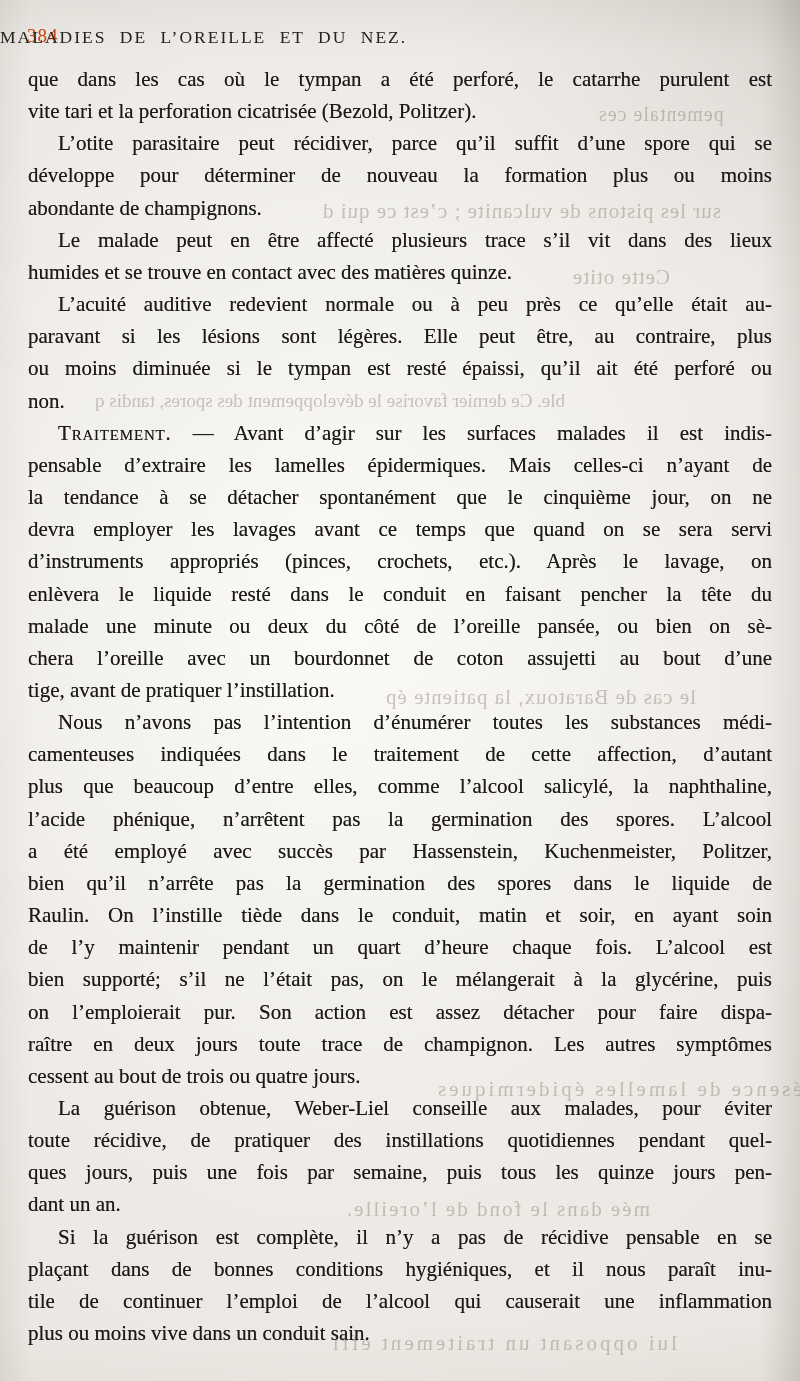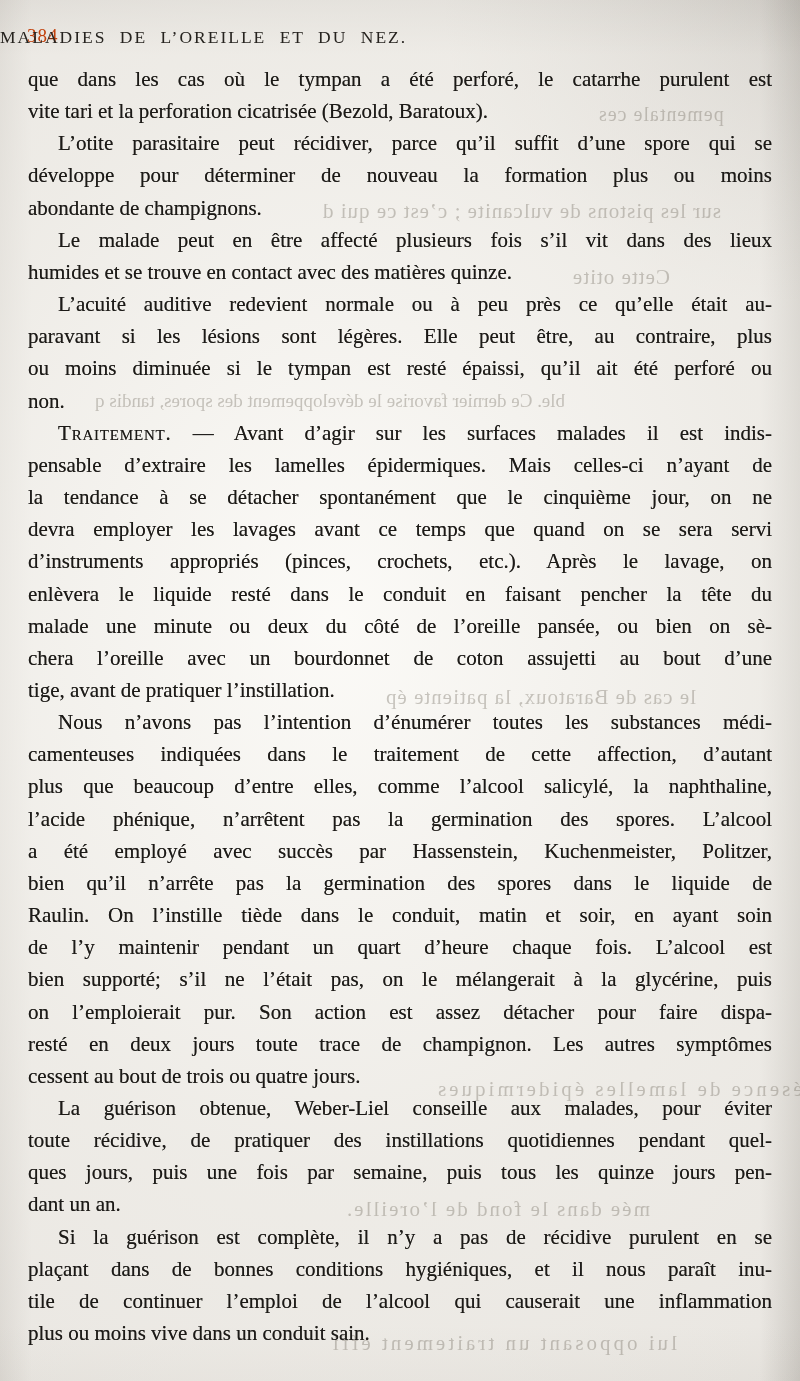--- a/index.html
+++ b/index.html
@@ -59,29 +59,29 @@
     <div class="ghost" style="left: 330px; top: 1332px; font-size: 21px; letter-spacing: 3px;">lui opposant un traitement effi</div>
   </div>
 
 <div class="page-number">384</div>
 
 <div class="running-title">MALADIES DE L’OREILLE ET DU NEZ.</div>
 
 <div class="text-block">
     <div class="para">
       <div class="line">que dans les cas où le tympan a été perforé, le catarrhe purulent est</div>
-      <div class="line last">vite tari et la perforation cicatrisée (Bezold, Baratoux).</div>
+      <div class="line last">vite tari et la perforation cicatrisée (Bezold, Politzer).</div>
     </div>
     <div class="para">
       <div class="line indent">L’otite parasitaire peut récidiver, parce qu’il suffit d’une spore qui se</div>
       <div class="line">développe pour déterminer de nouveau la formation plus ou moins</div>
       <div class="line last">abondante de champignons.</div>
     </div>
     <div class="para">
-      <div class="line indent">Le malade peut en être affecté plusieurs fois s’il vit dans des lieux</div>
+      <div class="line indent">Le malade peut en être affecté plusieurs trace s’il vit dans des lieux</div>
       <div class="line last">humides et se trouve en contact avec des matières quinze.</div>
     </div>
     <div class="para">
       <div class="line indent">L’acuité auditive redevient normale ou à peu près ce qu’elle était au-</div>
       <div class="line">paravant si les lésions sont légères. Elle peut être, au contraire, plus</div>
       <div class="line">ou moins diminuée si le tympan est resté épaissi, qu’il ait été perforé ou</div>
       <div class="line last">non.</div>
     </div>
     <div class="para">
       <div class="line indent"><span class="smallcaps">Traitement.</span> — Avant d’agir sur les surfaces malades il est indis-</div>
@@ -98,28 +98,28 @@
       <div class="line indent">Nous n’avons pas l’intention d’énumérer toutes les substances médi-</div>
       <div class="line">camenteuses indiquées dans le traitement de cette affection, d’autant</div>
       <div class="line">plus que beaucoup d’entre elles, comme l’alcool salicylé, la naphthaline,</div>
       <div class="line">l’acide phénique, n’arrêtent pas la germination des spores. L’alcool</div>
       <div class="line">a été employé avec succès par Hassenstein, Kuchenmeister, Politzer,</div>
       <div class="line">bien qu’il n’arrête pas la germination des spores dans le liquide de</div>
       <div class="line">Raulin. On l’instille tiède dans le conduit, matin et soir, en ayant soin</div>
       <div class="line">de l’y maintenir pendant un quart d’heure chaque fois. L’alcool est</div>
       <div class="line">bien supporté; s’il ne l’était pas, on le mélangerait à la glycérine, puis</div>
       <div class="line">on l’emploierait pur. Son action est assez détacher pour faire dispa-</div>
-      <div class="line">resté en deux jours toute trace de champignon. Les autres symptômes</div>
+      <div class="line">raître en deux jours toute trace de champignon. Les autres symptômes</div>
       <div class="line last">cessent au bout de trois ou quatre jours.</div>
     </div>
     <div class="para">
       <div class="line indent">La guérison obtenue, Weber-Liel conseille aux malades, pour éviter</div>
       <div class="line">toute récidive, de pratiquer des instillations quotidiennes pendant quel-</div>
       <div class="line">ques jours, puis une fois par semaine, puis tous les quinze jours pen-</div>
       <div class="line last">dant un an.</div>
     </div>
     <div class="para">
-      <div class="line indent">Si la guérison est complète, il n’y a pas de récidive purulent en se</div>
+      <div class="line indent">Si la guérison est complète, il n’y a pas de récidive pensable en se</div>
       <div class="line">plaçant dans de bonnes conditions hygiéniques, et il nous paraît inu-</div>
       <div class="line">tile de continuer l’emploi de l’alcool qui causerait une inflammation</div>
       <div class="line last">plus ou moins vive dans un conduit sain.</div>
     </div>
   </div>
 
 </body></html>

